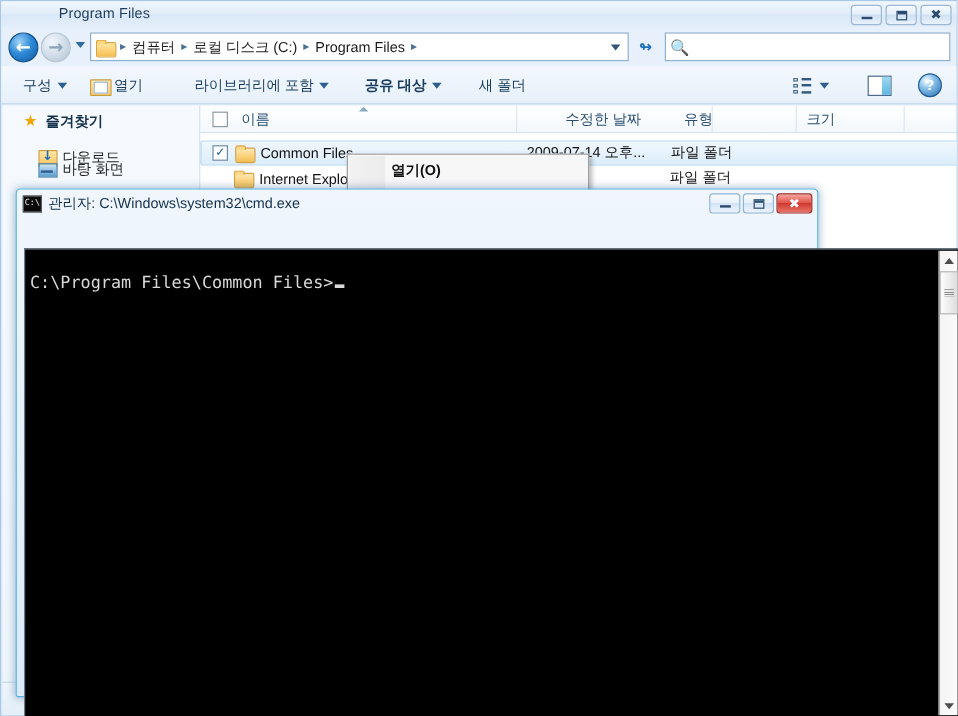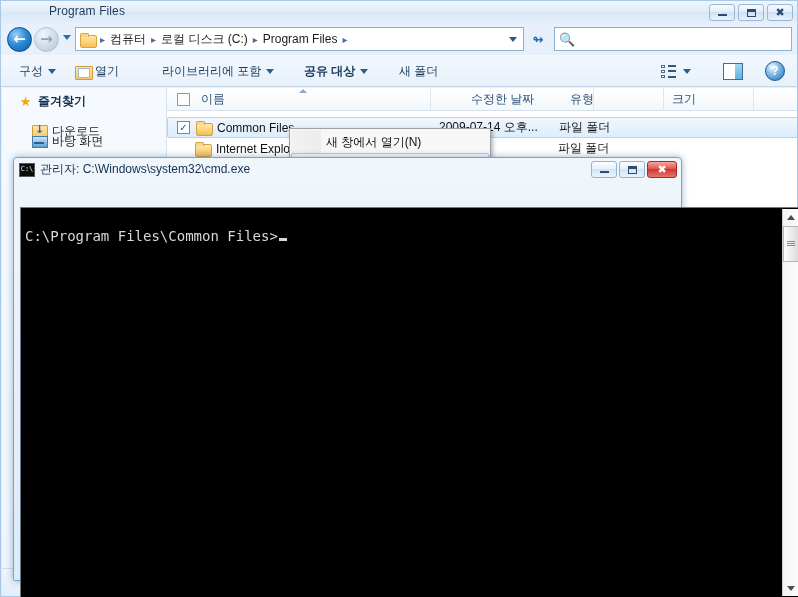--- a/index.html
+++ b/index.html
@@ -602,20 +602,23 @@
       <div class="sb-arrow down">
           <i></i>
         </div>
     </div>
   </div>
 </div>
 
 <div id="ctx-menu">
   <div id="ctx-gutter"></div>
 
+  <div class="mi bold">
+      <span>열기(O)</span>
+    </div>
   <div class="mi">
       <span>새 창에서 열기(N)</span>
     </div>
   <div class="mi hl">
       <span>관리자 프롬프트</span>
     </div>
   <div class="mi">
       <span>7-Zip</span>
       <span class="arrow"></span>
     </div>

